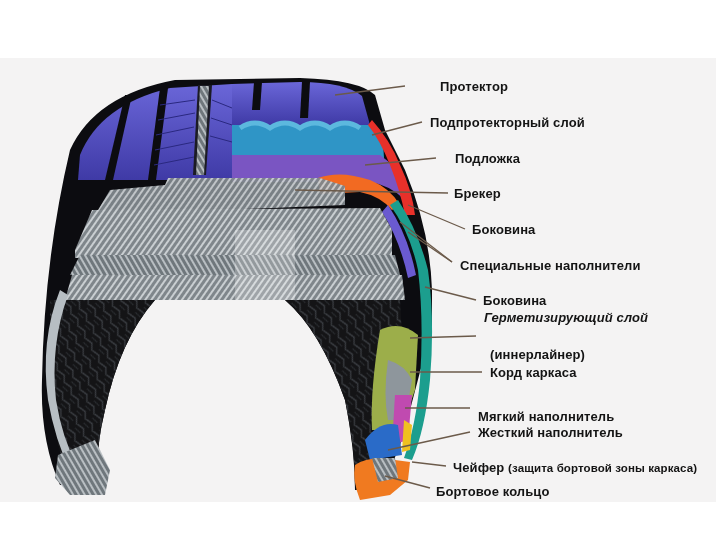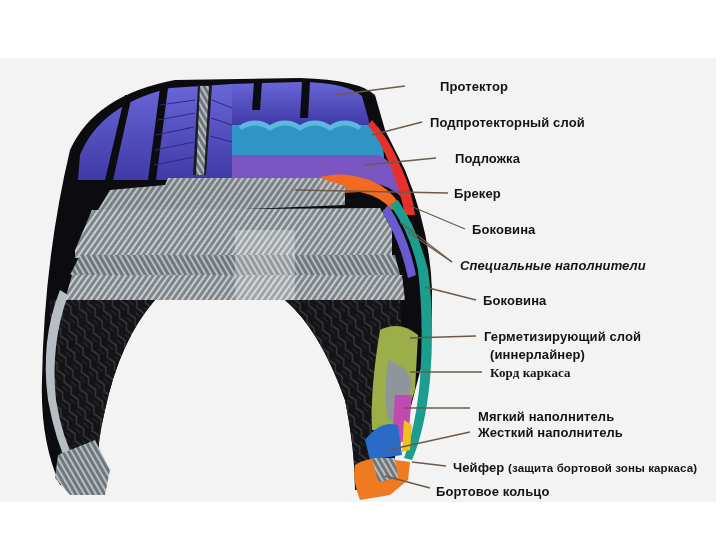--- a/index.html
+++ b/index.html
@@ -118,24 +118,24 @@
     <line x1="412" y1="462" x2="446" y2="466"></line>
     <line x1="385" y1="476" x2="430" y2="488"></line>
   </g>
 </svg>
 
 <div class="lbl" style="left:412px;top:79px;padding-left:28px;">Протектор</div>
 <div class="lbl" style="left:430px;top:115px;">Подпротекторный слой</div>
 <div class="lbl" style="left:443px;top:151px;padding-left:12px;">Подложка</div>
 <div class="lbl" style="left:454px;top:186px;text-align:center;">Брекер</div>
 <div class="lbl" style="left:472px;top:222px;">Боковина</div>
-<div class="lbl" style="left:460px;top:258px;font-style:italic;">Специальные наполнители</div>
+<div class="lbl" style="left:460px;top:258px;">Специальные наполнители</div>
 <div class="lbl" style="left:483px;top:293px;">Боковина</div>
-<div class="lbl" style="left:484px;top:329px;">Герметизирующий слой</div>
+<div class="lbl" style="left:484px;top:310px;font-style:italic;">Герметизирующий слой</div>
 <div class="lbl" style="left:490px;top:347px;">(иннерлайнер)</div>
-<div class="lbl" style="left:490px;top:365px;font-family:Liberation Serif, serif;">Корд каркаса</div>
+<div class="lbl" style="left:490px;top:365px;">Корд каркаса</div>
 <div class="lbl" style="left:478px;top:409px;">Мягкий наполнитель</div>
 <div class="lbl" style="left:478px;top:425px;">Жесткий наполнитель</div>
 <div class="lbl" style="left:453px;top:460px;">
   <span>Чейфер</span>
   <span class="sub">(защита бортовой зоны каркаса)</span>
 </div>
 <div class="lbl" style="left:436px;top:484px;">Бортовое кольцо</div>
 
 </body></html>

